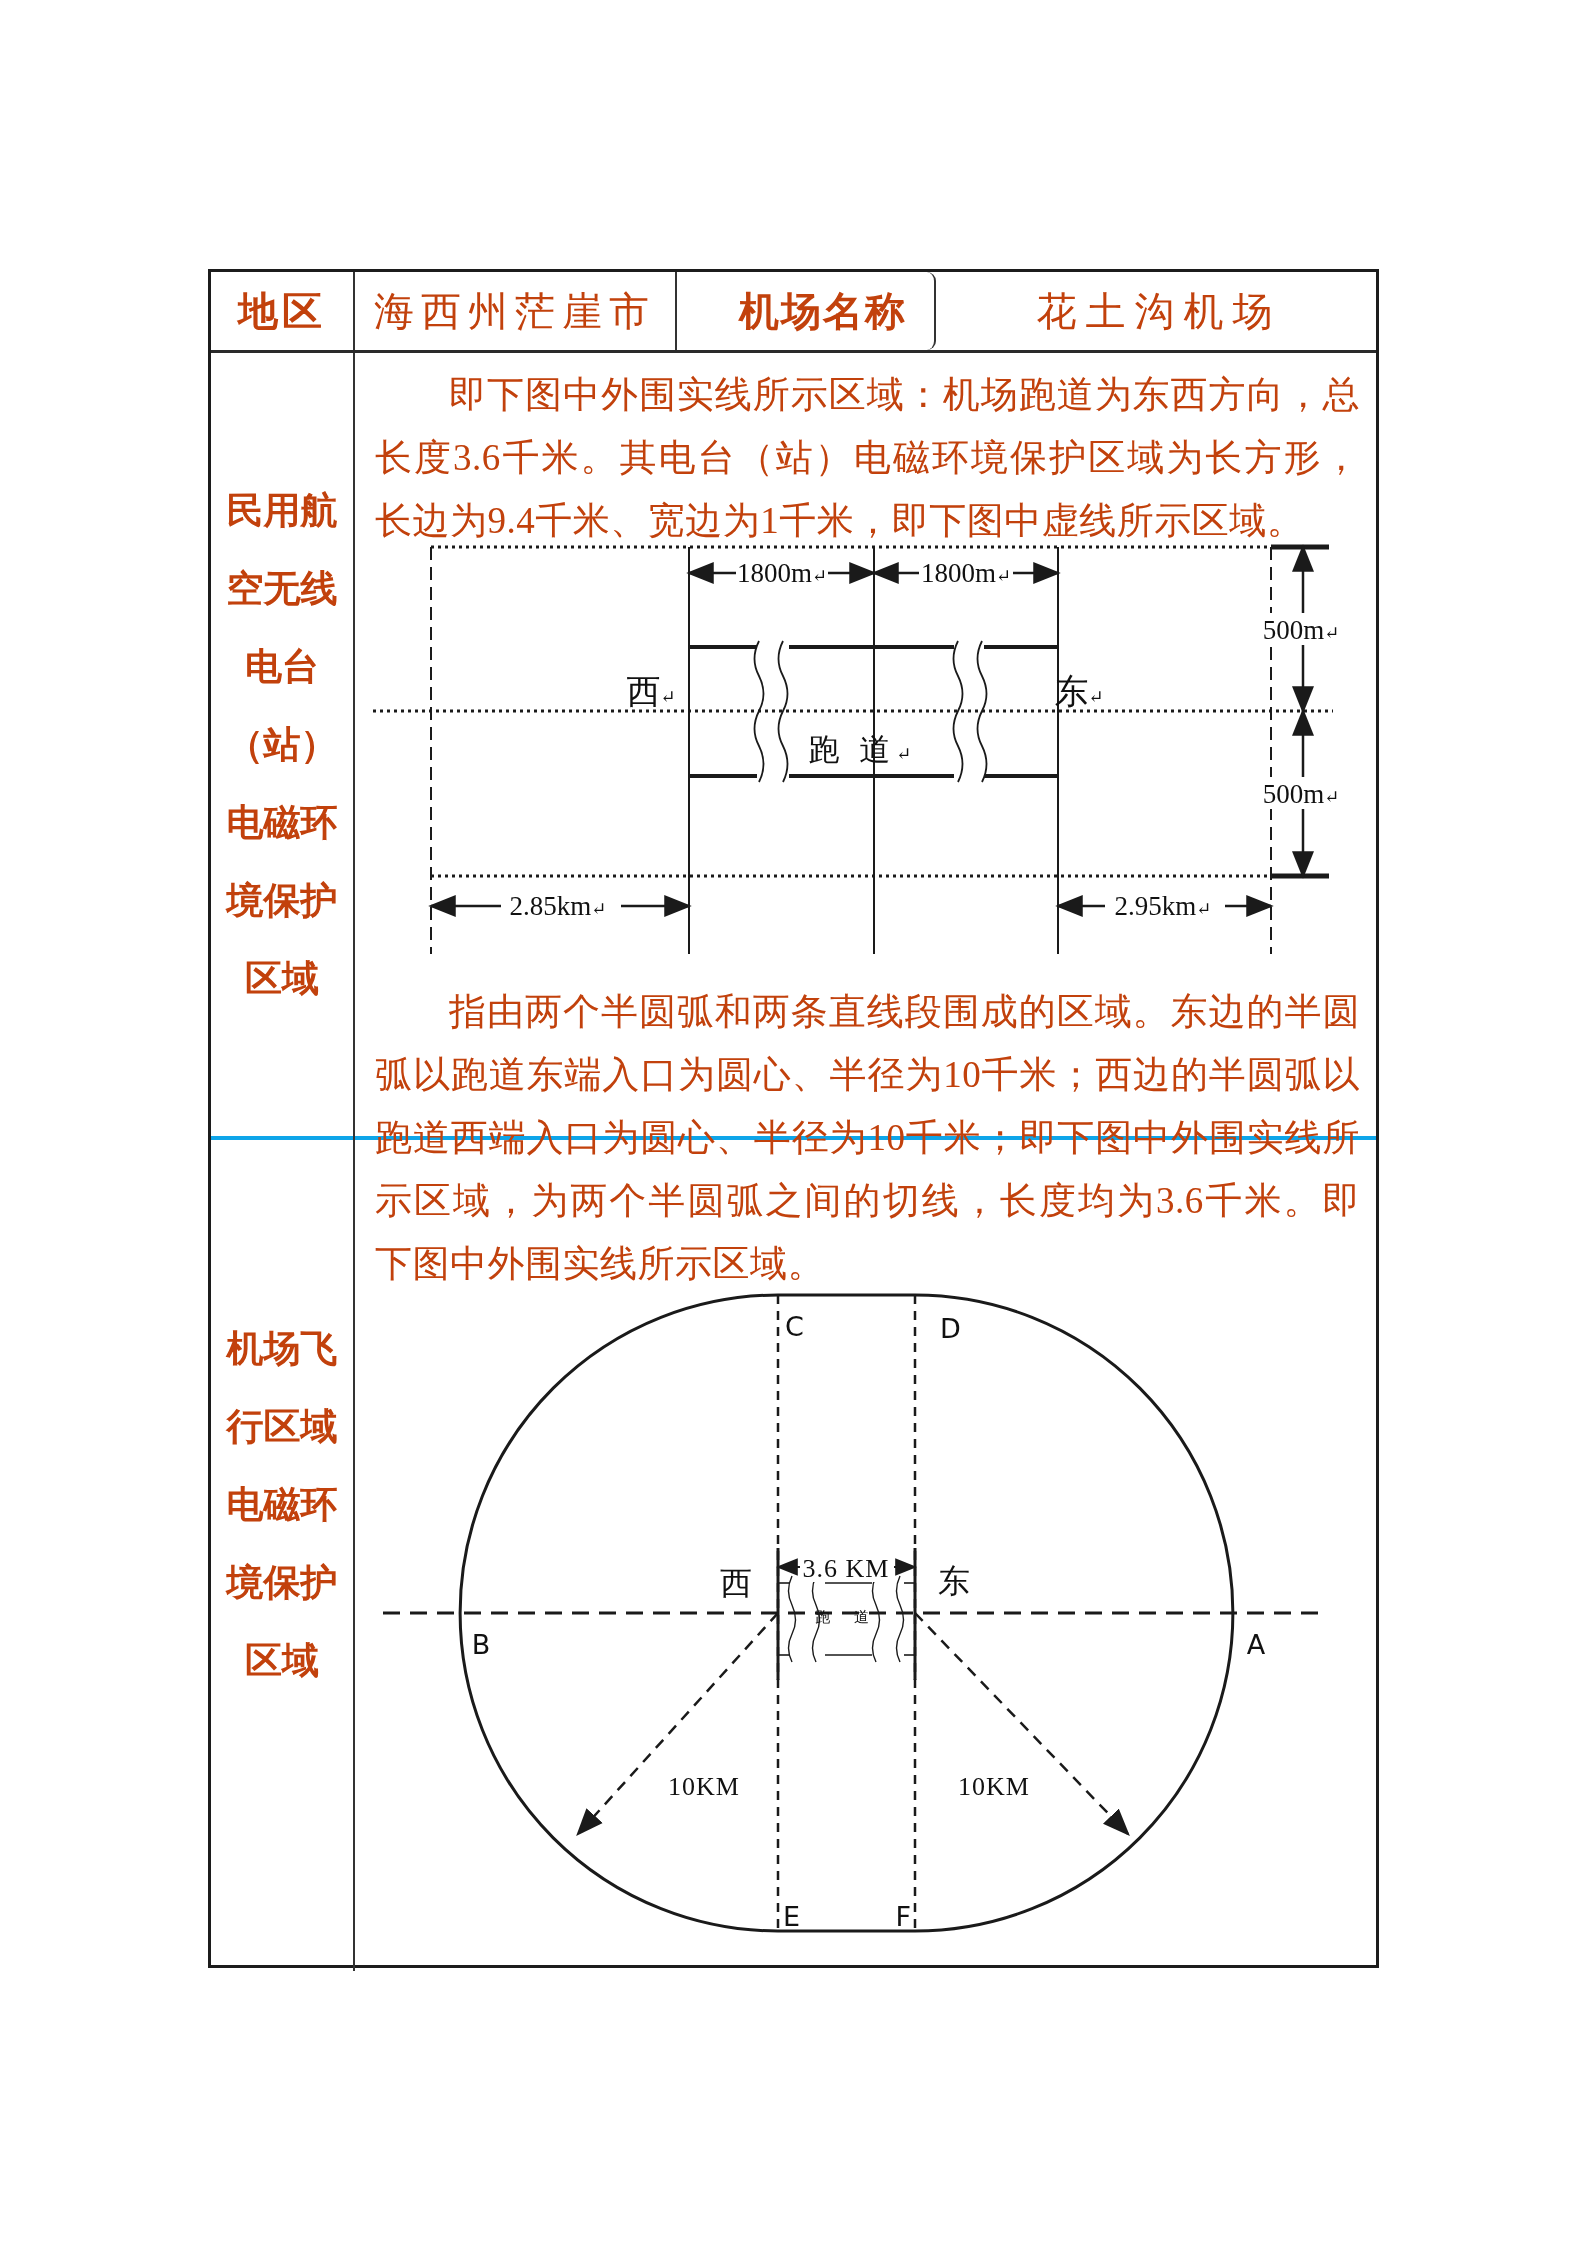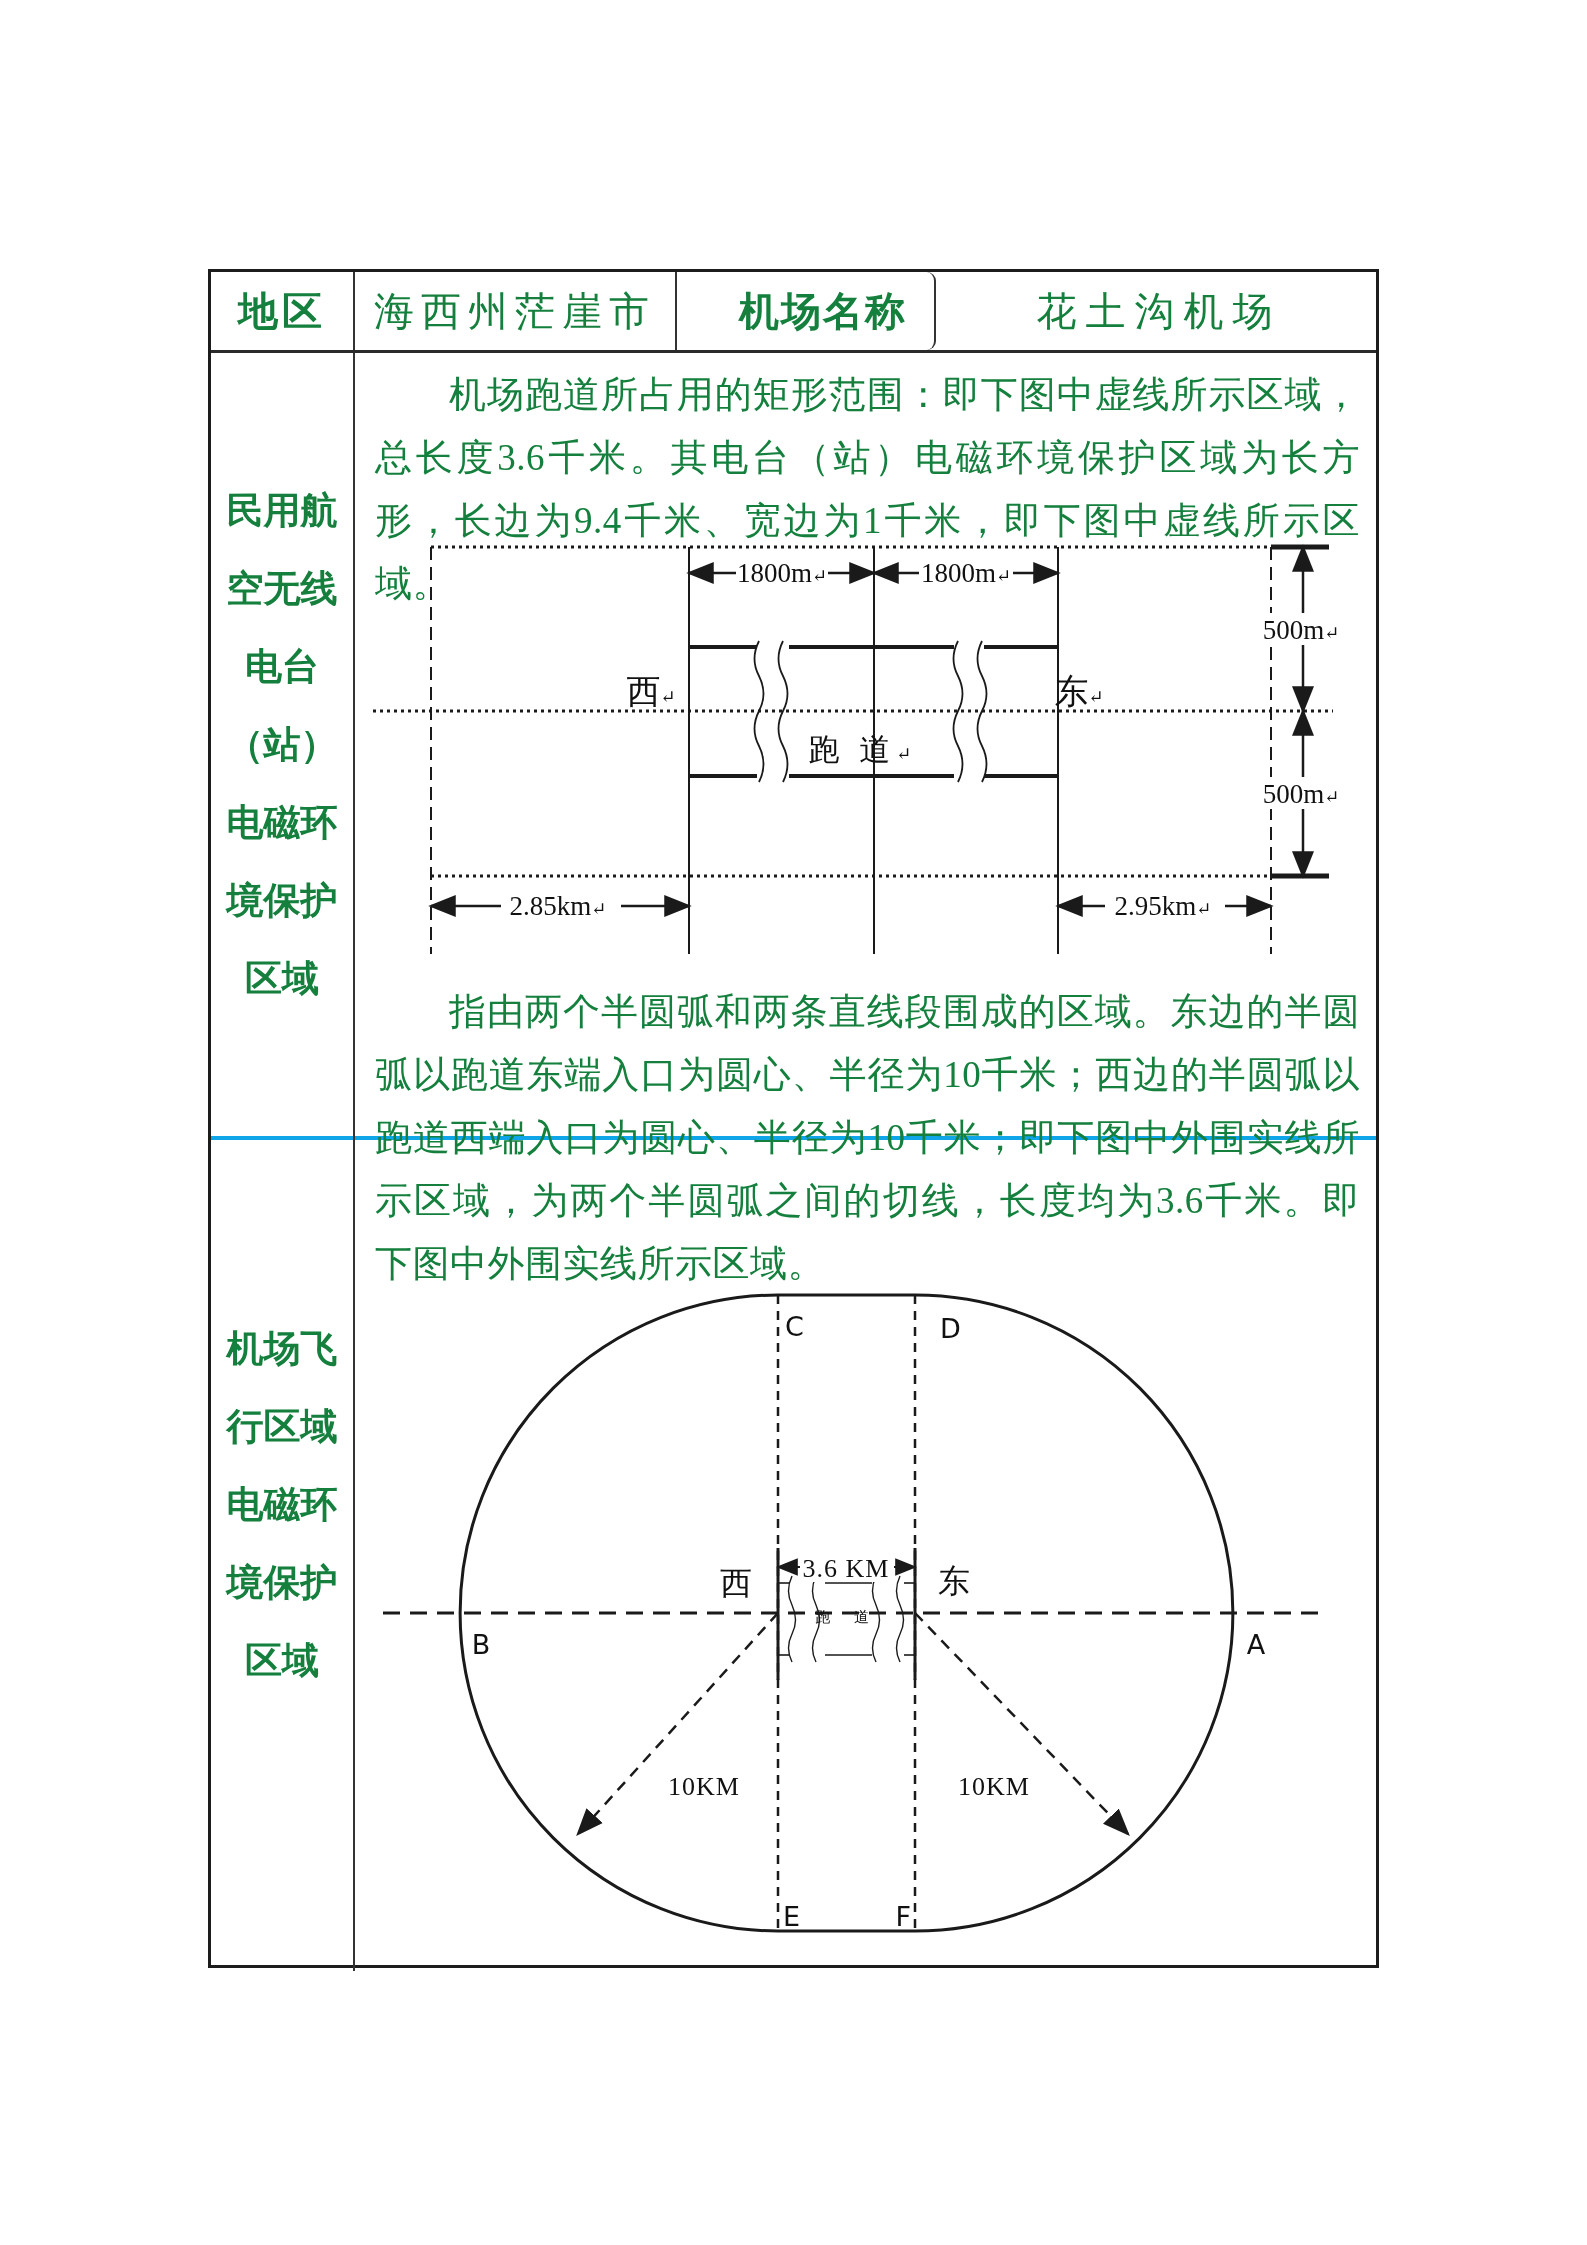--- a/index.html
+++ b/index.html
@@ -1,17 +1,17 @@
 <!DOCTYPE html>
 <html><head>
 <meta charset="utf-8">
 <style>
   html,body{margin:0;padding:0;background:#ffffff;}
   .page{position:relative;width:1587px;height:2245px;background:#ffffff;overflow:hidden;
-        font-family:"Liberation Serif","DejaVu Serif",serif;color:#15803d;}
+        font-family:"Liberation Serif","DejaVu Serif",serif;color:#c2410c;}
   .tbl{position:absolute;left:208px;top:269px;width:1171px;height:1699px;
        border:3px solid #1c1c1c;box-sizing:border-box;}
   
   .hrow{position:absolute;left:0;top:0;width:100%;height:81px;border-bottom:3px solid #2a2a2a;box-sizing:border-box;}
   .hcell{position:absolute;top:0;height:78px;display:flex;align-items:center;justify-content:center;
          font-size:40px;box-sizing:border-box;}
   .hc1{left:0;width:144px;border-right:2px solid #333;font-weight:bold;letter-spacing:4px;}
   .hc2{left:144px;width:322px;border-right:2px solid #333;letter-spacing:7px;}
   .hc3{left:501px;width:224px;border-right:2px solid #333;font-weight:bold;letter-spacing:2px;border-radius:9px;}
   .hc4{left:725px;width:446px;letter-spacing:9px;}
@@ -56,21 +56,21 @@
       <div class="side">
         <span>民用航</span>
         <span>空无线</span>
         <span>电台</span>
         <span>（站）</span>
         <span>电磁环</span>
         <span>境保护</span>
         <span>区域</span>
       </div>
       <div class="content">
-        <p class="para">机场跑道所占用的矩形范围：即下图中虚线所示区域，总长度3.6千米。其电台（站）电磁环境保护区域为长方形，长边为9.4千米、宽边为1千米，即下图中虚线所示区域。</p>
+        <p class="para">即下图中外围实线所示区域：机场跑道为东西方向，总长度3.6千米。其电台（站）电磁环境保护区域为长方形，长边为9.4千米、宽边为1千米，即下图中虚线所示区域。</p>
 
         <svg class="dgm d1" width="1027" height="422" viewBox="0 0 1027 422">
           <defs>
             <marker id="ah1" viewBox="0 0 10 8" refX="9" refY="4" markerWidth="11" markerHeight="9" orient="auto-start-reverse">
               <path d="M0,0 L10,4 L0,8 z" fill="#1a1a1a"></path>
             </marker>
           </defs>
           <g stroke="#1a1a1a" fill="none">
 
             <line x1="76" y1="6" x2="916" y2="6" stroke-width="3" stroke-dasharray="3 4"></line>

